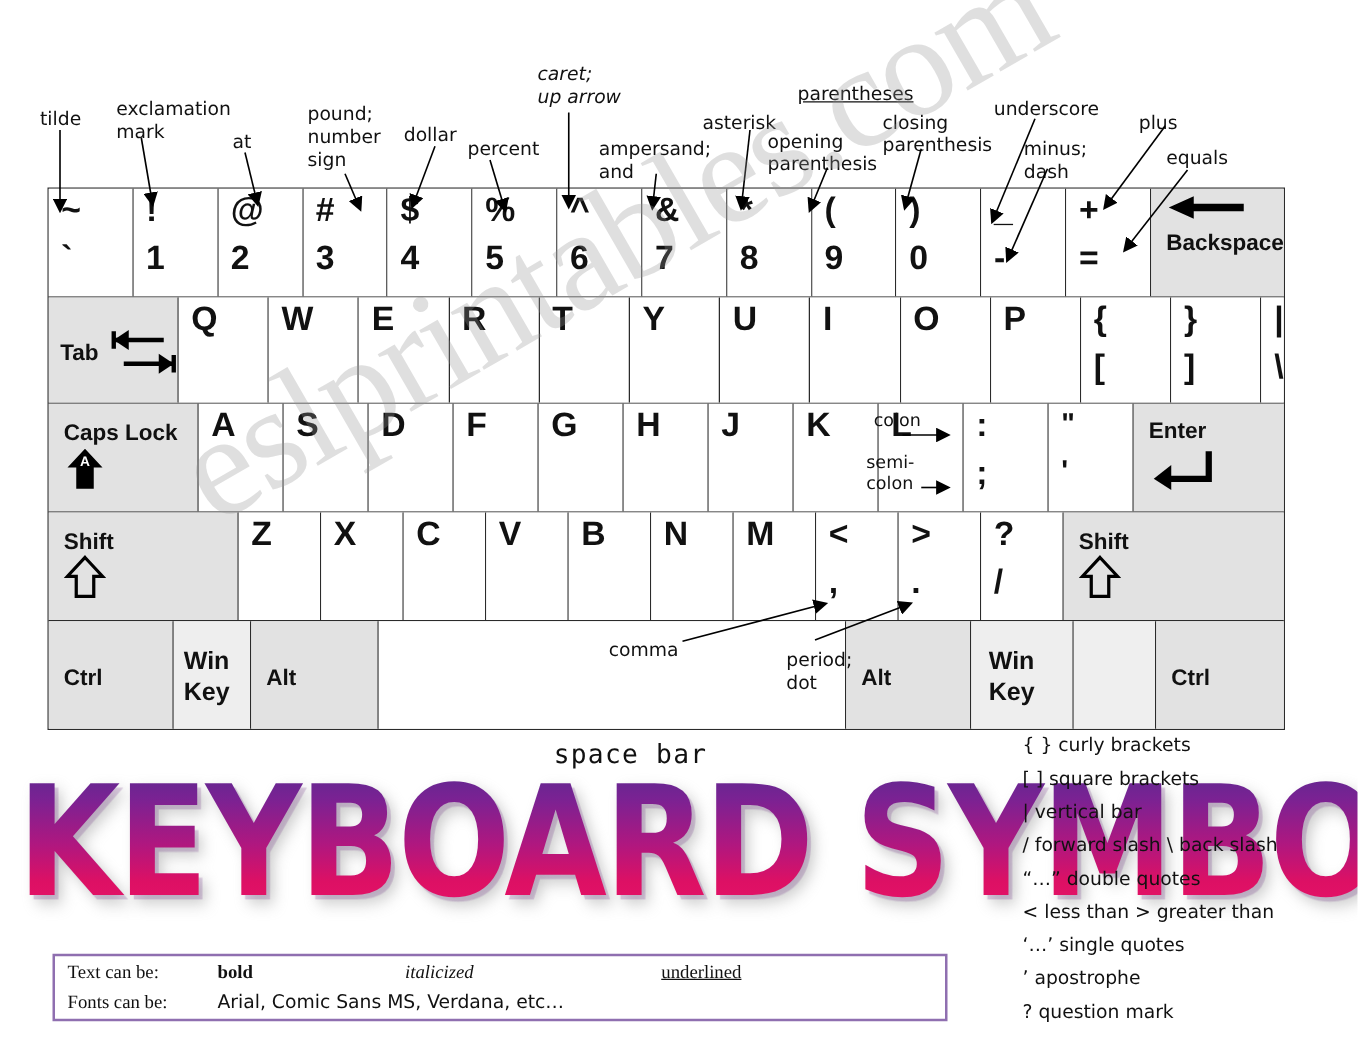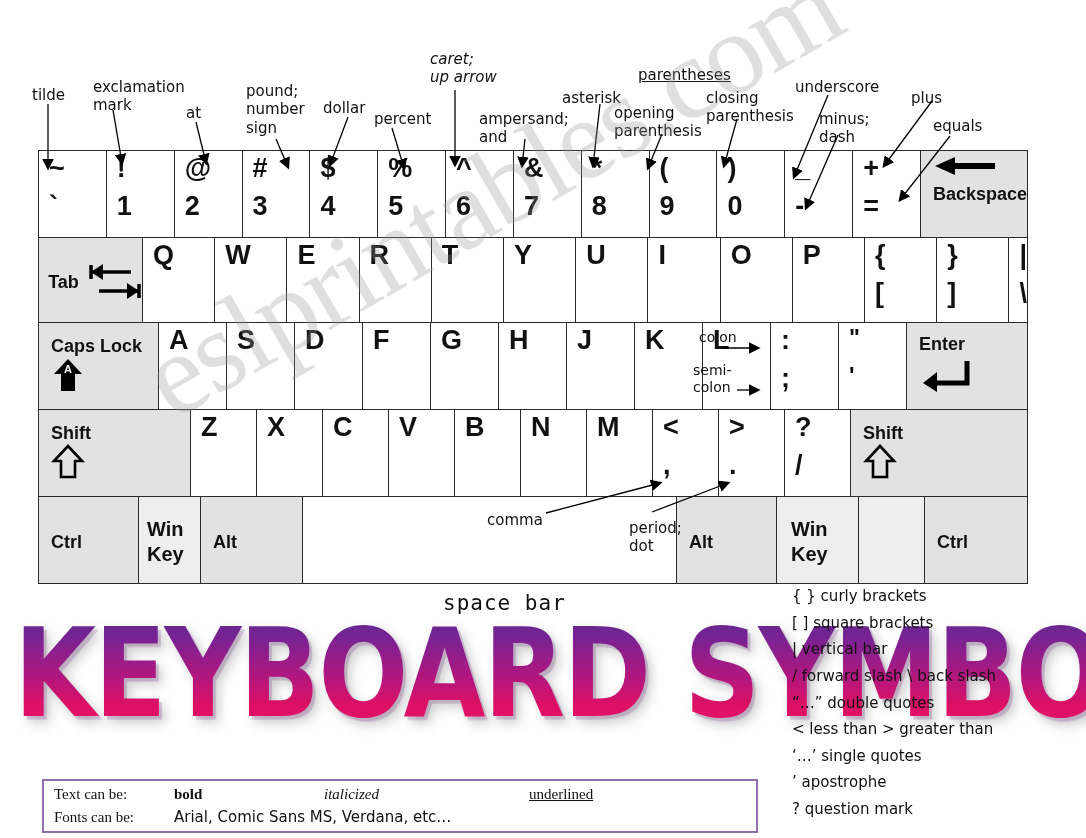--- a/index.html
+++ b/index.html
@@ -135,36 +135,35 @@
   
   .legend{
     position:absolute;
     left:792px; top:583px;
     width:290px;
     z-index:18;
     font-family:"DejaVu Sans", sans-serif;
     font-size:15px;
     color:#111;
   }
-  .legend .lrow{height:26.6px;display:flex;align-items:center;white-space:nowrap;}
+  .legend .lrow{height:26.6px;display:flex;align-items:center;white-space:nowrap;margin-left:26px;}
 
   
   .fmtbox{
     position:absolute;
     left:42px; top:763px;
     width:716px; height:54px;
     border:2px solid #8f6fb0;
     background:#ffffff;
     box-sizing:border-box;
     padding:5px 0 16px 10px;
     z-index:18;
     font-family:"Liberation Serif", serif;
     font-size:15px;
     color:#111;
-    margin-top:16px;
   }
   .fmtrow{display:flex;align-items:baseline;height:22px;}
   .fmtrow .lead{width:120px;flex:0 0 120px;}
   .fmt-bold{font-weight:bold;font-family:"Liberation Serif",serif;}
   .fmt-ital{font-style:italic;font-family:"Liberation Serif",serif;}
   .fmt-under{text-decoration:underline;font-family:"Liberation Serif",serif;}
   .fmt-slot{flex:0 0 150px;}
   .fmt-slot.wide{flex:0 0 205px;}
   .fontlist{font-family:"DejaVu Sans", sans-serif;font-size:15px;}
 </style>

